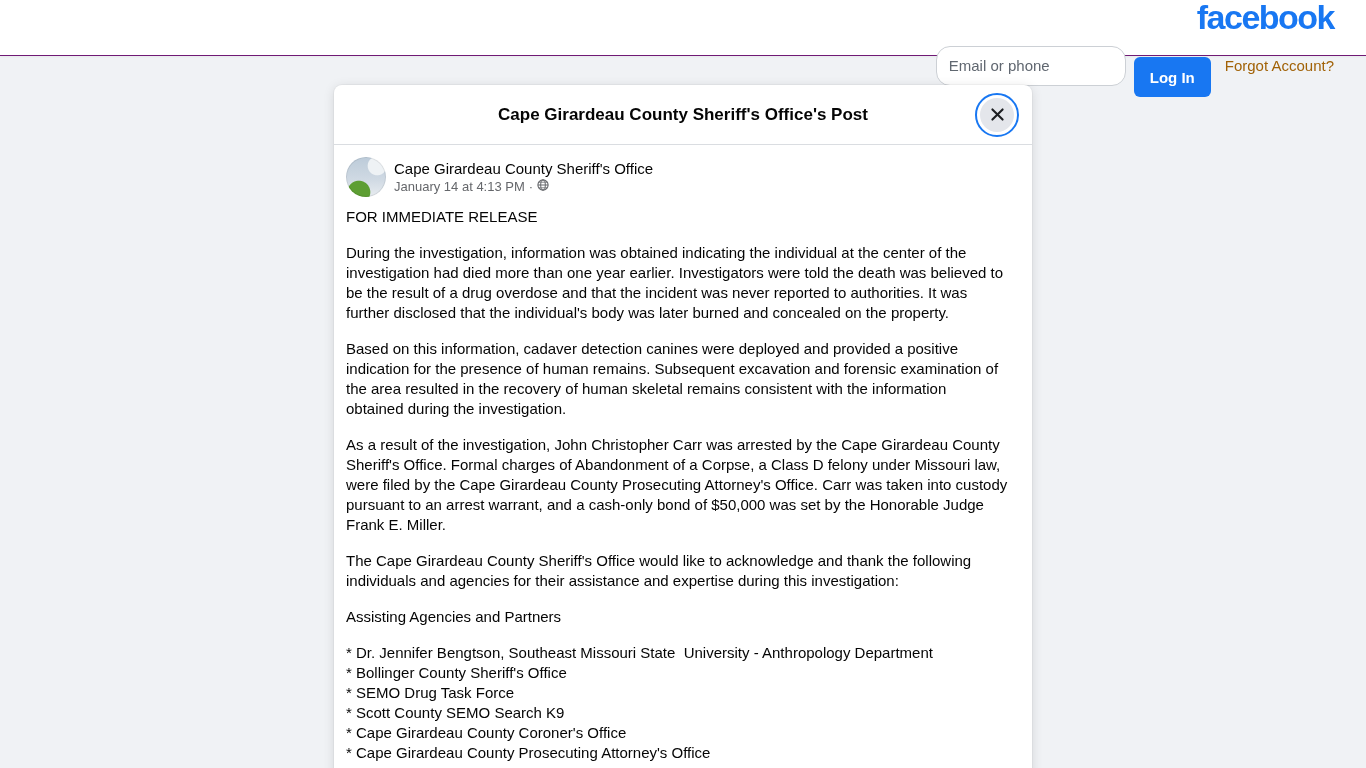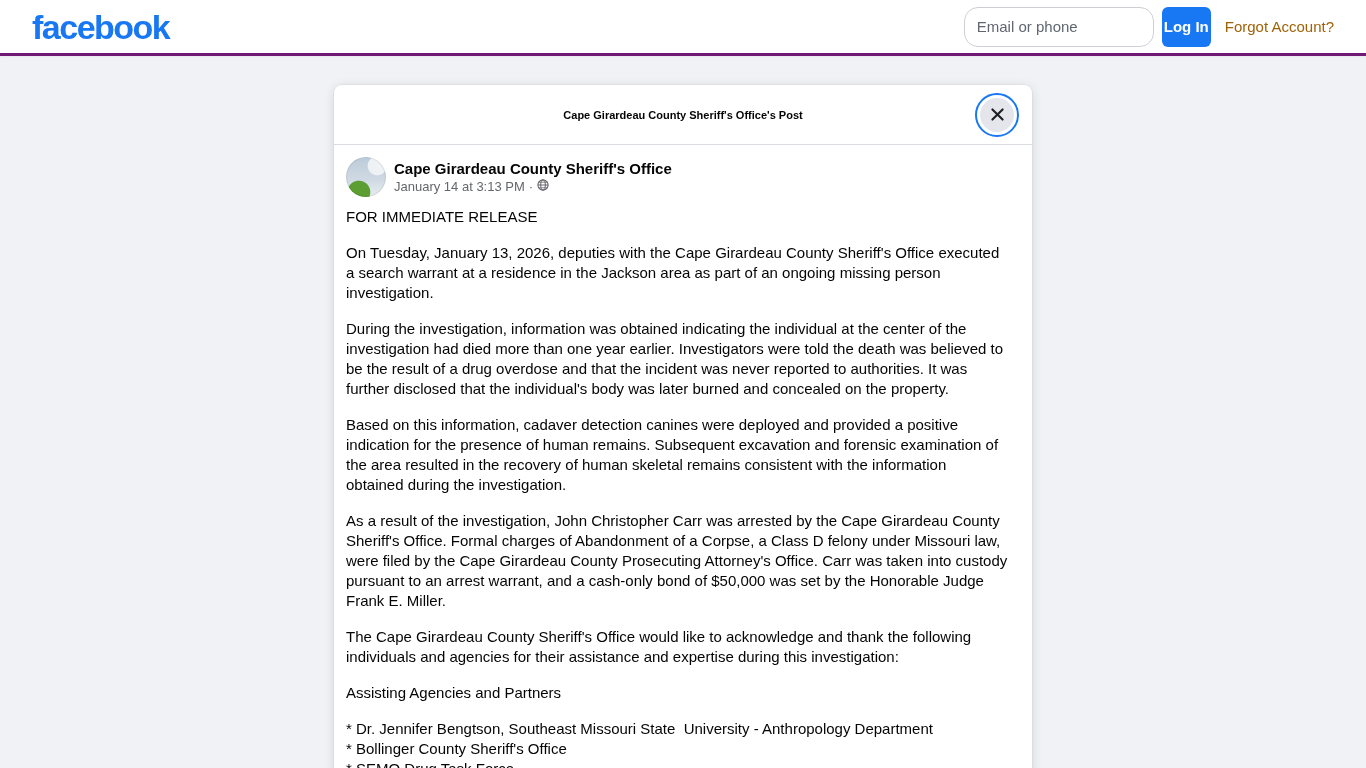--- a/index.html
+++ b/index.html
@@ -9,24 +9,25 @@
     background: #f0f2f5;
     font-family: "Liberation Sans", "DejaVu Sans", sans-serif;
     color: #050505;
   }
 
   
   .topbar {
     position: relative;
     width: 100%; height: 56px;
     background: #ffffff;
-    border-bottom: 3px solid #701a75;
+    border-bottom: 1px solid #701a75;
     box-shadow: 0 1px 2px rgba(0,0,0,.04);
-    display: flex; align-items: center; justify-content: space-between;
+    display: flex; align-items: flex-end; justify-content: space-between;
     padding: 0 32px;
+    flex-direction: column;
   }
   .logo {
     color: #1877f2;
     font-size: 34px;
     font-weight: 700;
     letter-spacing: -1.5px;
     line-height: 1;
     cursor: pointer;
     user-select: none;
   }
@@ -38,29 +39,30 @@
     padding: 0 12px;
     font-size: 15px;
     font-family: inherit;
     color: #1c1e21;
     outline: none;
     background: #fff;
   }
   .login-input::placeholder { color: #606770; opacity: 1; }
   .login-btn {
     height: 40px;
-    padding: 0 2px;
+    padding: 0 16px;
     background: #1877f2;
     color: #fff;
     border: none;
     border-radius: 6px;
     font-size: 15px;
     font-weight: 700;
     font-family: inherit;
     cursor: pointer;
+    margin-top: 23px;
   }
   .forgot-link {
     margin-left: 6px;
     color: #a16207;
     font-size: 15px;
     text-decoration: none;
     white-space: nowrap;
   }
 
   
@@ -73,21 +75,21 @@
     border-radius: 8px 8px 0 0;
     box-shadow: 0 2px 12px rgba(0,0,0,.12), 0 0 0 1px rgba(0,0,0,.03);
   }
   .modal-header {
     position: relative;
     height: 60px;
     display: flex; align-items: center; justify-content: center;
     border-bottom: 1px solid #dadde1;
   }
   .modal-title {
-    font-size: 11px;
+    font-size: 17px;
     font-weight: 700;
     color: #050505;
   }
   .close-btn {
     position: absolute;
     right: 13px; top: 50%;
     transform: translateY(-50%);
     width: 44px; height: 44px;
     border-radius: 50%;
     background: #fff;
@@ -111,21 +113,21 @@
     cursor: pointer;
     flex: 0 0 auto;
     background:
       radial-gradient(circle at 32% 88%, #5d9e33 0 11px, rgba(93,158,51,0) 12px),
       radial-gradient(circle at 78% 22%, #eef2f5 0 9px, rgba(238,242,245,0) 10px),
       linear-gradient(180deg, #bccbd9 0%, #cfd9e3 55%, #e8ecf0 100%);
     box-shadow: inset 0 0 0 1px rgba(0,0,0,.08);
   }
   .page-name {
     font-size: 15px;
-    font-weight: 700;
+    font-weight: 400;
     color: #050505;
     cursor: pointer;
     line-height: 19px;
   }
   .meta-line {
     display: flex; align-items: center; gap: 4px;
     font-size: 13px;
     color: #65676b;
     line-height: 17px;
     cursor: pointer;
@@ -165,38 +167,37 @@
       </span>
     </button>
   </div>
 
   <div class="post-body">
     <div class="post-head">
       <div class="avatar"></div>
       <div>
         <div class="page-name">Cape Girardeau County Sheriff's Office</div>
         <div class="meta-line">
-          <span>January 14 at 3:13 PM</span>
+          <span>January 14 at 4:13 PM</span>
           <span>·</span>
           <span class="globe">
             <svg width="12" height="12" viewBox="0 0 12 12" fill="none">
               <circle cx="6" cy="6" r="5.1" stroke="#65676b" stroke-width="1.1"></circle>
               <ellipse cx="6" cy="6" rx="2.3" ry="5.1" stroke="#65676b" stroke-width="1"></ellipse>
               <line x1="0.9" y1="6" x2="11.1" y2="6" stroke="#65676b" stroke-width="1"></line>
               <line x1="1.5" y1="3.2" x2="10.5" y2="3.2" stroke="#65676b" stroke-width="0.8"></line>
               <line x1="1.5" y1="8.8" x2="10.5" y2="8.8" stroke="#65676b" stroke-width="0.8"></line>
             </svg>
           </span>
         </div>
       </div>
     </div>
 
     <div class="post-text">
       <p>FOR IMMEDIATE RELEASE</p>
-      <p>On Tuesday, January 13, 2026, deputies with the Cape Girardeau County Sheriff's Office executed a search warrant at a residence in the Jackson area as part of an ongoing missing person investigation.</p>
       <p>During the investigation, information was obtained indicating the individual at the center of the investigation had died more than one year earlier. Investigators were told the death was believed to be the result of a drug overdose and that the incident was never reported to authorities. It was further disclosed that the individual's body was later burned and concealed on the property.</p>
       <p>Based on this information, cadaver detection canines were deployed and provided a positive indication for the presence of human remains. Subsequent excavation and forensic examination of the area resulted in the recovery of human skeletal remains consistent with the information obtained during the investigation.</p>
       <p>As a result of the investigation, John Christopher Carr was arrested by the Cape Girardeau County Sheriff's Office. Formal charges of Abandonment of a Corpse, a Class D felony under Missouri law, were filed by the Cape Girardeau County Prosecuting Attorney's Office. Carr was taken into custody pursuant to an arrest warrant, and a cash-only bond of $50,000 was set by the Honorable Judge Frank E. Miller.</p>
       <p>The Cape Girardeau County Sheriff's Office would like to acknowledge and thank the following individuals and agencies for their assistance and expertise during this investigation:</p>
       <p>Assisting Agencies and Partners</p>
       <p class="pre">* Dr. Jennifer Bengtson, Southeast Missouri State  University - Anthropology Department
 * Bollinger County Sheriff's Office
 * SEMO Drug Task Force
 * Scott County SEMO Search K9
 * Cape Girardeau County Coroner's Office

